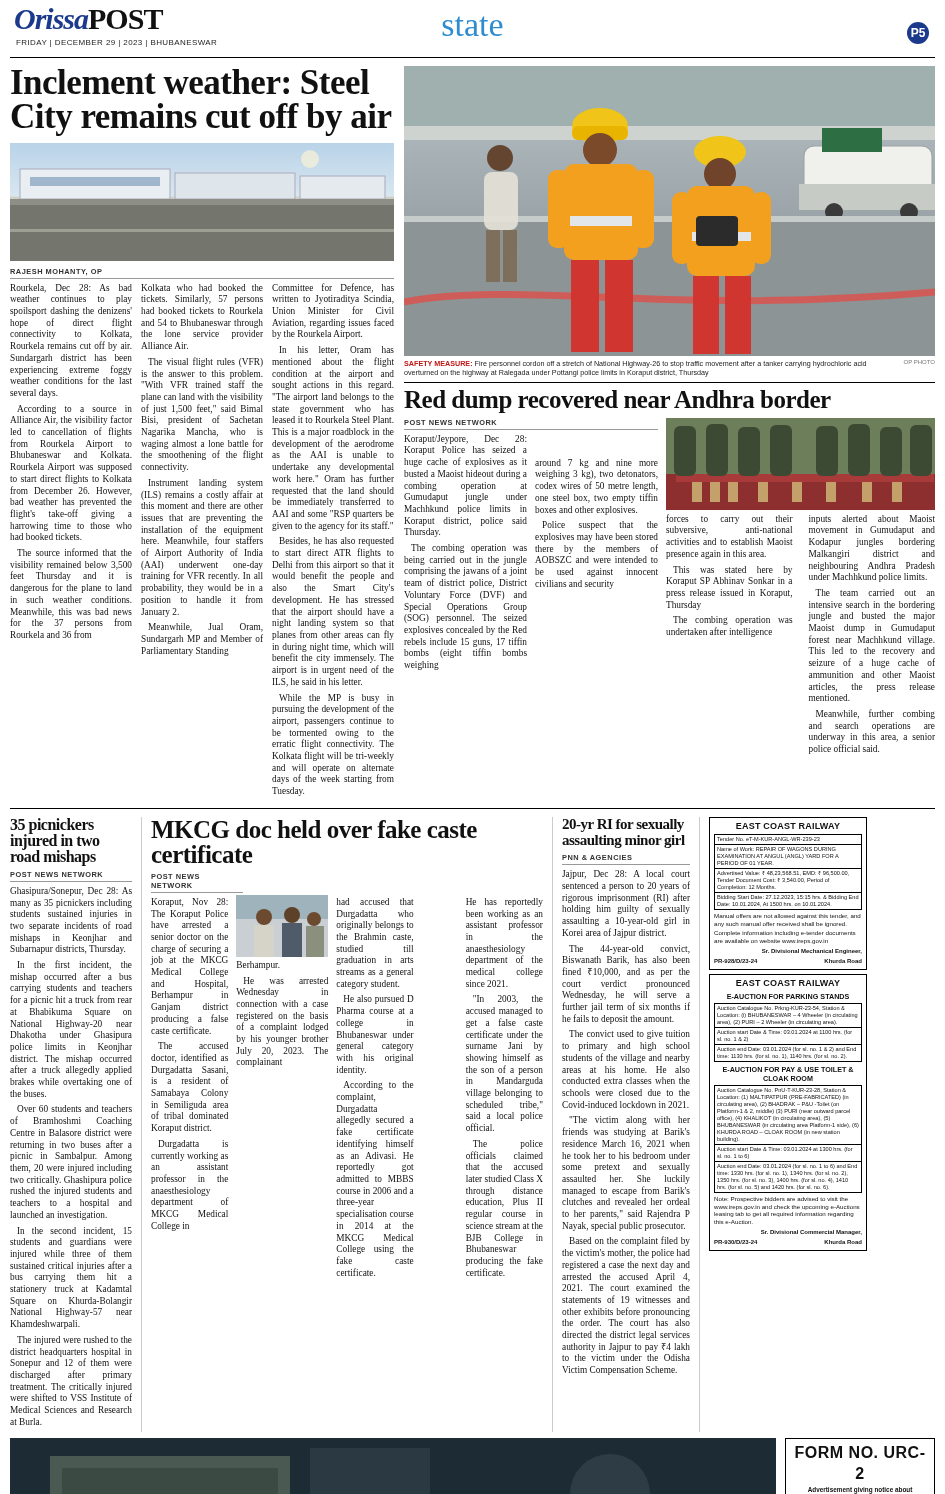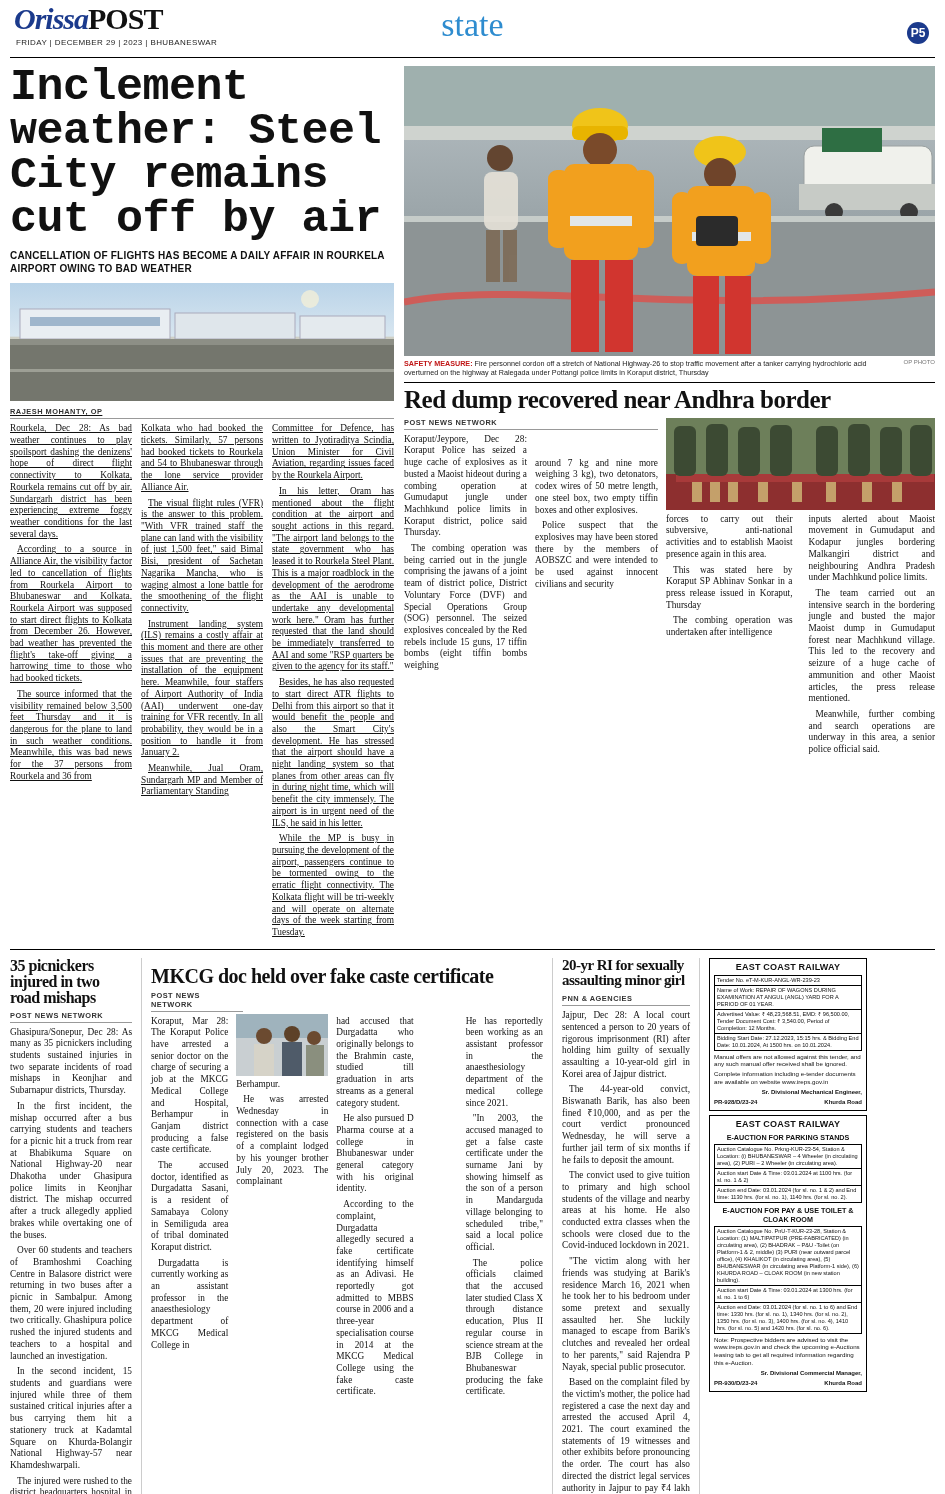--- a/index.html
+++ b/index.html
@@ -31,26 +31,26 @@
   .body-txt p + p { text-indent:7px; }
   .caption { font-family:"Liberation Sans",sans-serif; font-size:7.2px; line-height:1.3; color:#222; }
   .caption .tag { color:#c01616; font-weight:700; }
   .photocredit { font-family:"Liberation Sans",sans-serif; font-size:6px; color:#777; text-align:right; }
   .photo { position:relative; overflow:hidden; background:#cfd6dc; }
 
   
   .top { display:flex; gap:10px; padding-top:8px; }
   .top-left { width:384px; }
   .top-right { width:531px; }
-  .head-main { font-size:45px; line-height:0.98;font-family:Liberation Mono, monospace; }
+  .head-main { font-size:35px; line-height:0.98; }
   .subhead { font-family:"Liberation Sans",sans-serif; font-size:10px; font-weight:700; line-height:1.25; margin-top:8px; letter-spacing:.2px; }
 
   .top-photo { width:531px; height:290px; }
   .cols3 { display:flex; gap:9px; margin-top:6px; }
-  .col { flex:1;text-decoration:underline; }
+  .col { flex:1; }
 
   
   .sky { position:absolute; inset:0; background:linear-gradient(#b9d3e8 0%, #d8e6f0 45%, #cfd0c6 46%, #b7b6a8 100%); }
   .tarmac { position:absolute; left:0; right:0; bottom:0; height:45%; background:linear-gradient(#9a9b92,#6f7168); }
 
   
   .band3 { display:flex; gap:9px; margin-top:8px; }
 
   .railbox { border:1px solid #000; padding:3px 4px; font-family:"Liberation Sans",sans-serif; font-size:6.2px; line-height:1.25; }
   .railbox h4 { margin:0 0 2px 0; font-size:9px; text-align:center; font-weight:700; letter-spacing:.2px; }
@@ -74,21 +74,20 @@
       <span class="orissa">Orissa</span><span class="post">POST</span>
     </div>
     <div class="dateline">FRIDAY | DECEMBER 29 | 2023 | BHUBANESWAR</div>
     <div class="section-title">state</div>
     <div class="page-badge">P5</div>
   </div>
 
   <div class="top">
     <div class="top-left">
       <div class="hl head-main">Inclement weather: Steel City remains cut off by air</div>
-      <div class="subhead">CANCELLATION OF FLIGHTS HAS BECOME A DAILY AFFAIR IN ROURKELA AIRPORT OWING TO BAD WEATHER</div>
 
       <div class="photo" style="width:384px;height:118px;margin-top:8px;">
         <div class="sky"></div>
         <div class="tarmac"></div>
         <svg width="384" height="118" style="position:absolute;inset:0;">
           <rect x="10" y="26" width="150" height="30" fill="#e9eef2" stroke="#aab"></rect>
           <rect x="20" y="34" width="130" height="9" fill="#9fb6cc"></rect>
           <rect x="165" y="30" width="120" height="26" fill="#dfe6eb" stroke="#aab"></rect>
           <rect x="290" y="33" width="85" height="23" fill="#e4eaee" stroke="#aab"></rect>
           <rect x="0" y="56" width="384" height="6" fill="#8d8f86"></rect>
@@ -268,25 +267,25 @@
         <p>In the first incident, the mishap occurred after a bus carrying students and teachers for a picnic hit a truck from rear at Bhabikuma Square on National Highway-20 near Dhakotha under Ghasipura police limits in Keonjhar district. The mishap occurred after a truck allegedly applied brakes while overtaking one of the buses.</p>
         <p>Over 60 students and teachers of Bramhoshmi Coaching Centre in Balasore district were returning in two buses after a picnic in Sambalpur. Among them, 20 were injured including two critically. Ghashipura police rushed the injured students and teachers to a hospital and launched an investigation.</p>
         <p>In the second incident, 15 students and guardians were injured while three of them sustained critical injuries after a bus carrying them hit a stationery truck at Kadamtal Square on Khurda-Bolangir National Highway-57 near Khamdeshwarpali.</p>
         <p>The injured were rushed to the district headquarters hospital in Sonepur and 12 of them were discharged after primary treatment. The critically injured were shifted to VSS Institute of Medical Sciences and Research at Burla.</p>
       </div>
     </div>
 
     <div class="divider-v" style="width:1px;"></div>
 
     <div style="width:392px;">
-      <div class="hl" style="font-size:20px;margin-top:8px;">MKCG doc held over fake caste certificate</div>
+      <div class="hl" style="font-size:25px;">MKCG doc held over fake caste certificate</div>
       <div class="byline" style="margin-top:5px;width:92px;">POST NEWS NETWORK</div>
       <div style="display:flex;gap:8px;">
         <div style="width:92px;" class="body-txt">
-          <p class="lead">Koraput, Mar 28: The Koraput Police have arrested a senior doctor on the charge of securing a job at the MKCG Medical College and Hospital, Berhampur in Ganjam district producing a false caste certificate.</p>
+          <p class="lead">Koraput, Nov 28: The Koraput Police have arrested a senior doctor on the charge of securing a job at the MKCG Medical College and Hospital, Berhampur in Ganjam district producing a false caste certificate.</p>
           <p>The accused doctor, identified as Durgadatta Sasani, is a resident of Samabaya Colony in Semiliguda area of tribal dominated Koraput district.</p>
           <p>Durgadatta is currently working as an assistant professor in the anaesthesiology department of MKCG Medical College in</p>
         </div>
         <div style="width:92px;">
           <div class="photo" style="width:92px;height:62px;margin-top:-2px;">
             <svg width="92" height="62" style="position:absolute;inset:0;">
               <rect width="92" height="62" fill="#c9cfd2"></rect>
               <rect x="0" y="0" width="92" height="24" fill="#9fb3bd"></rect>
               <circle cx="28" cy="22" r="8" fill="#6b4a30"></circle>
               <rect x="18" y="30" width="20" height="32" fill="#d6d3c8"></rect>

